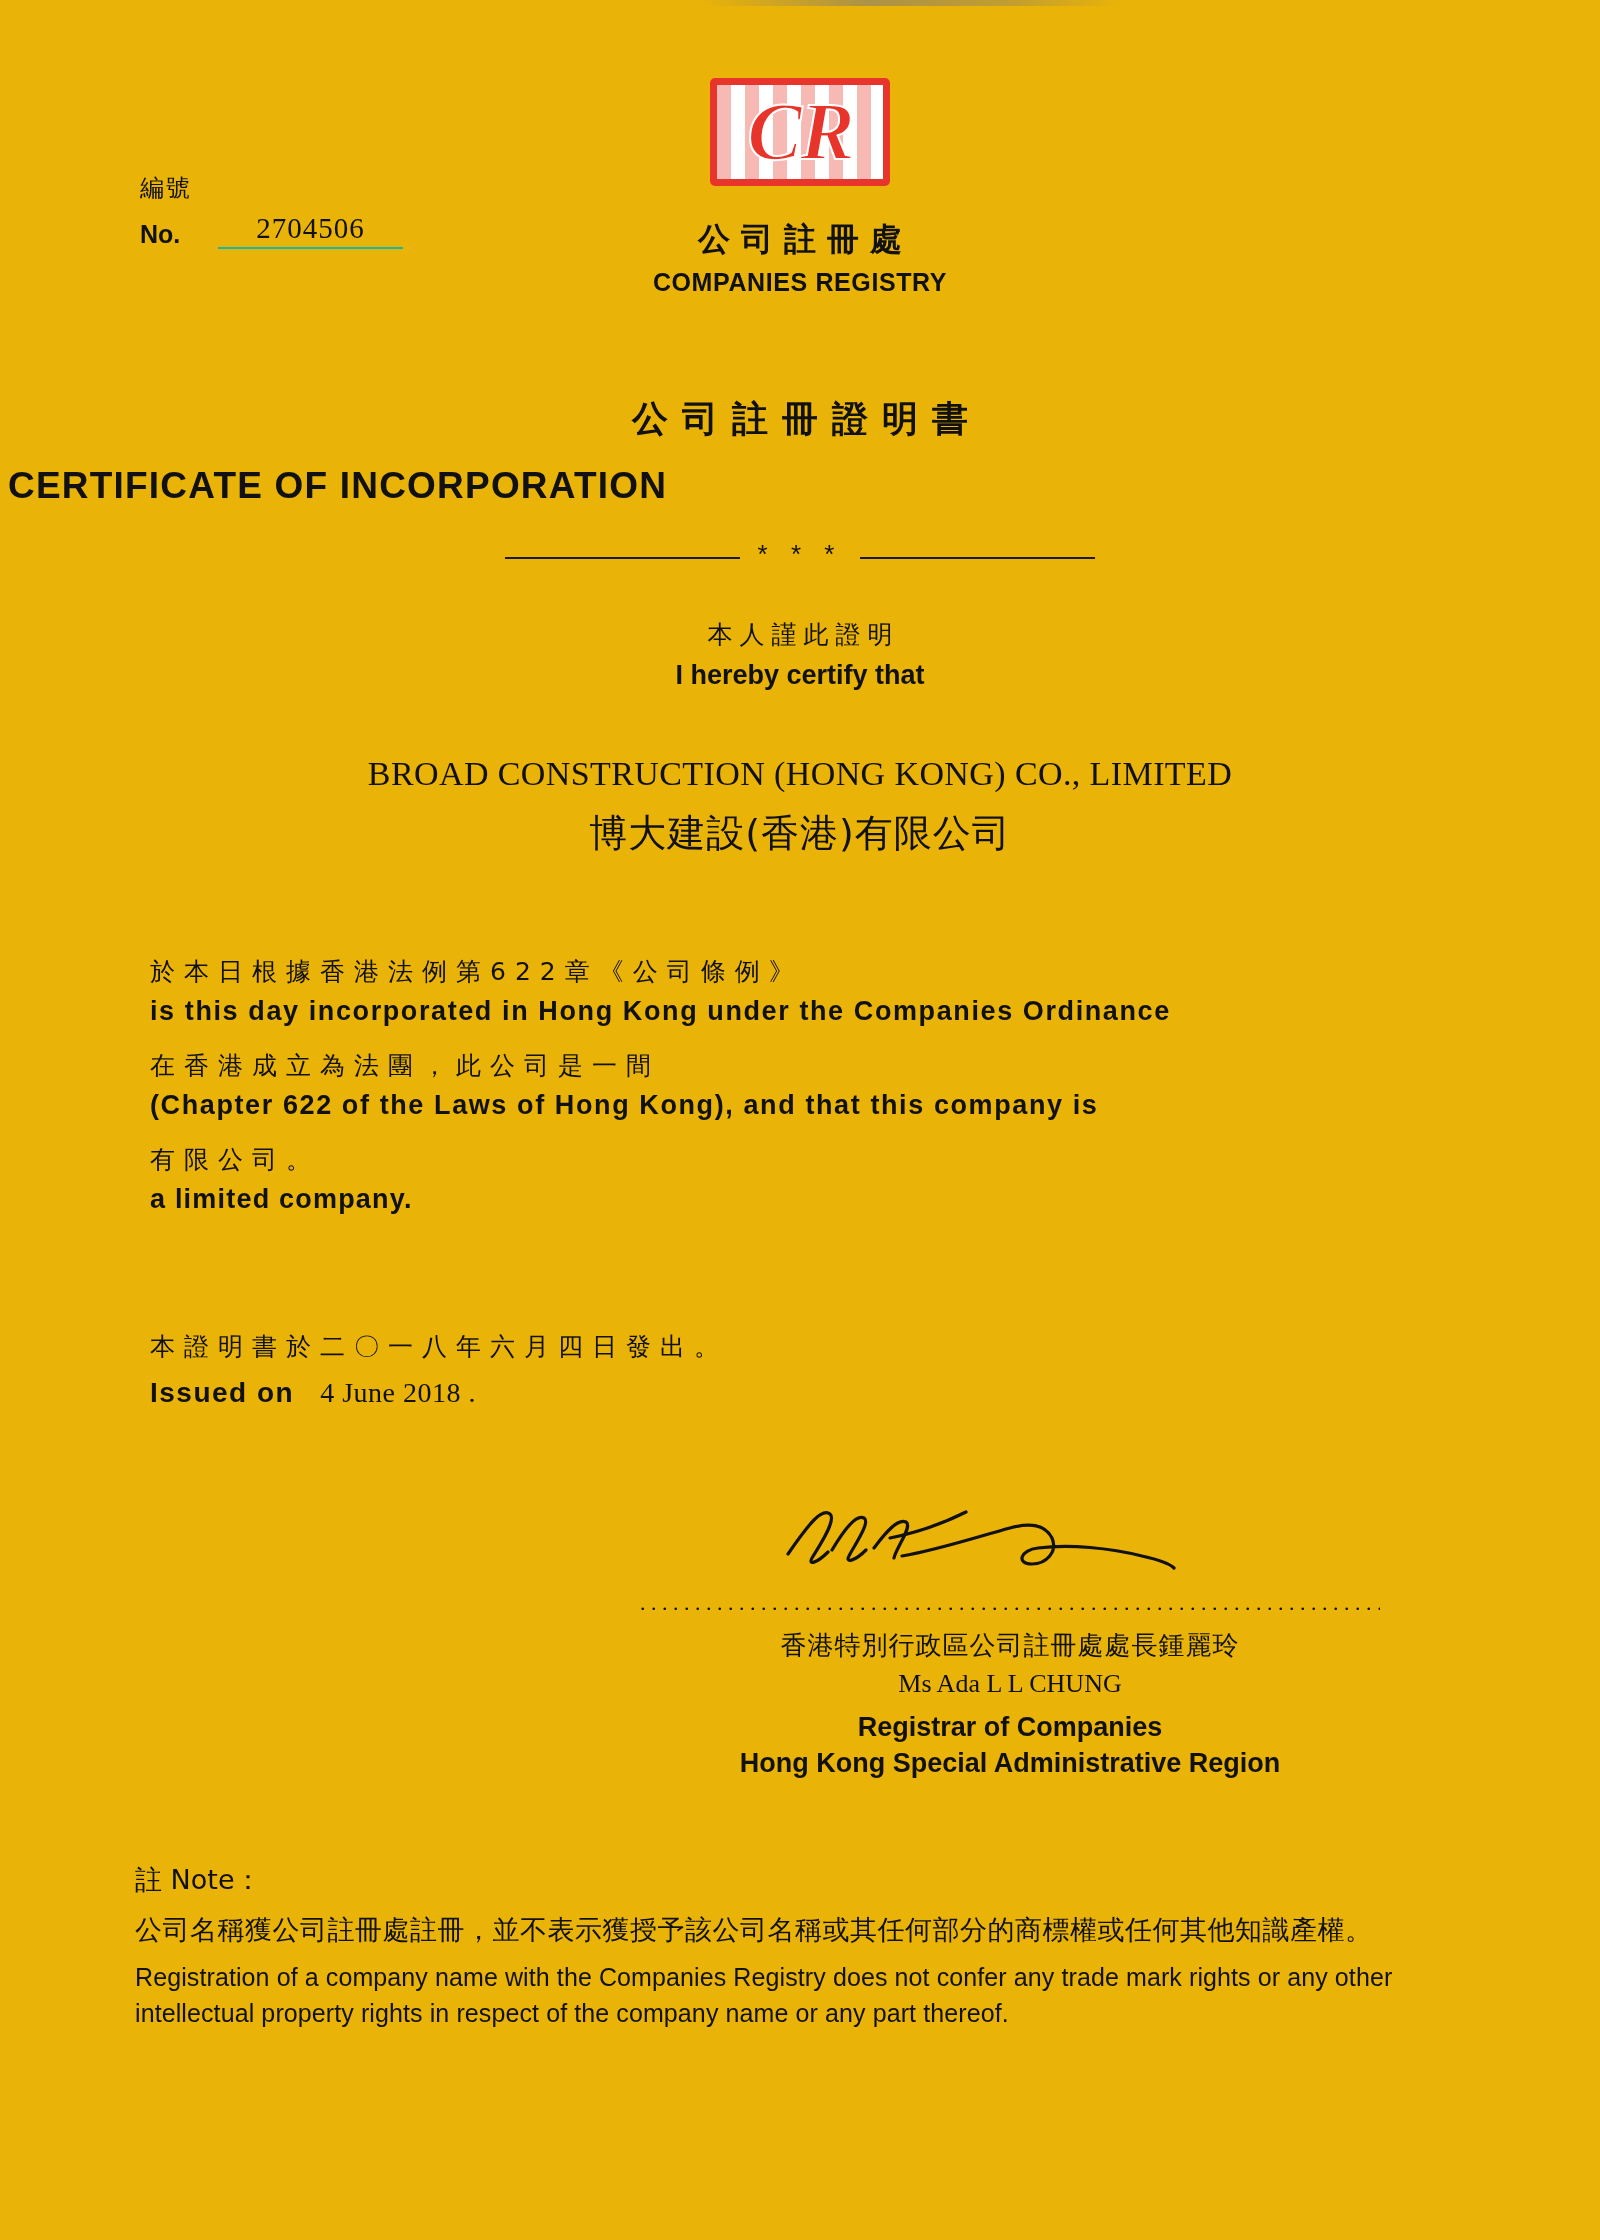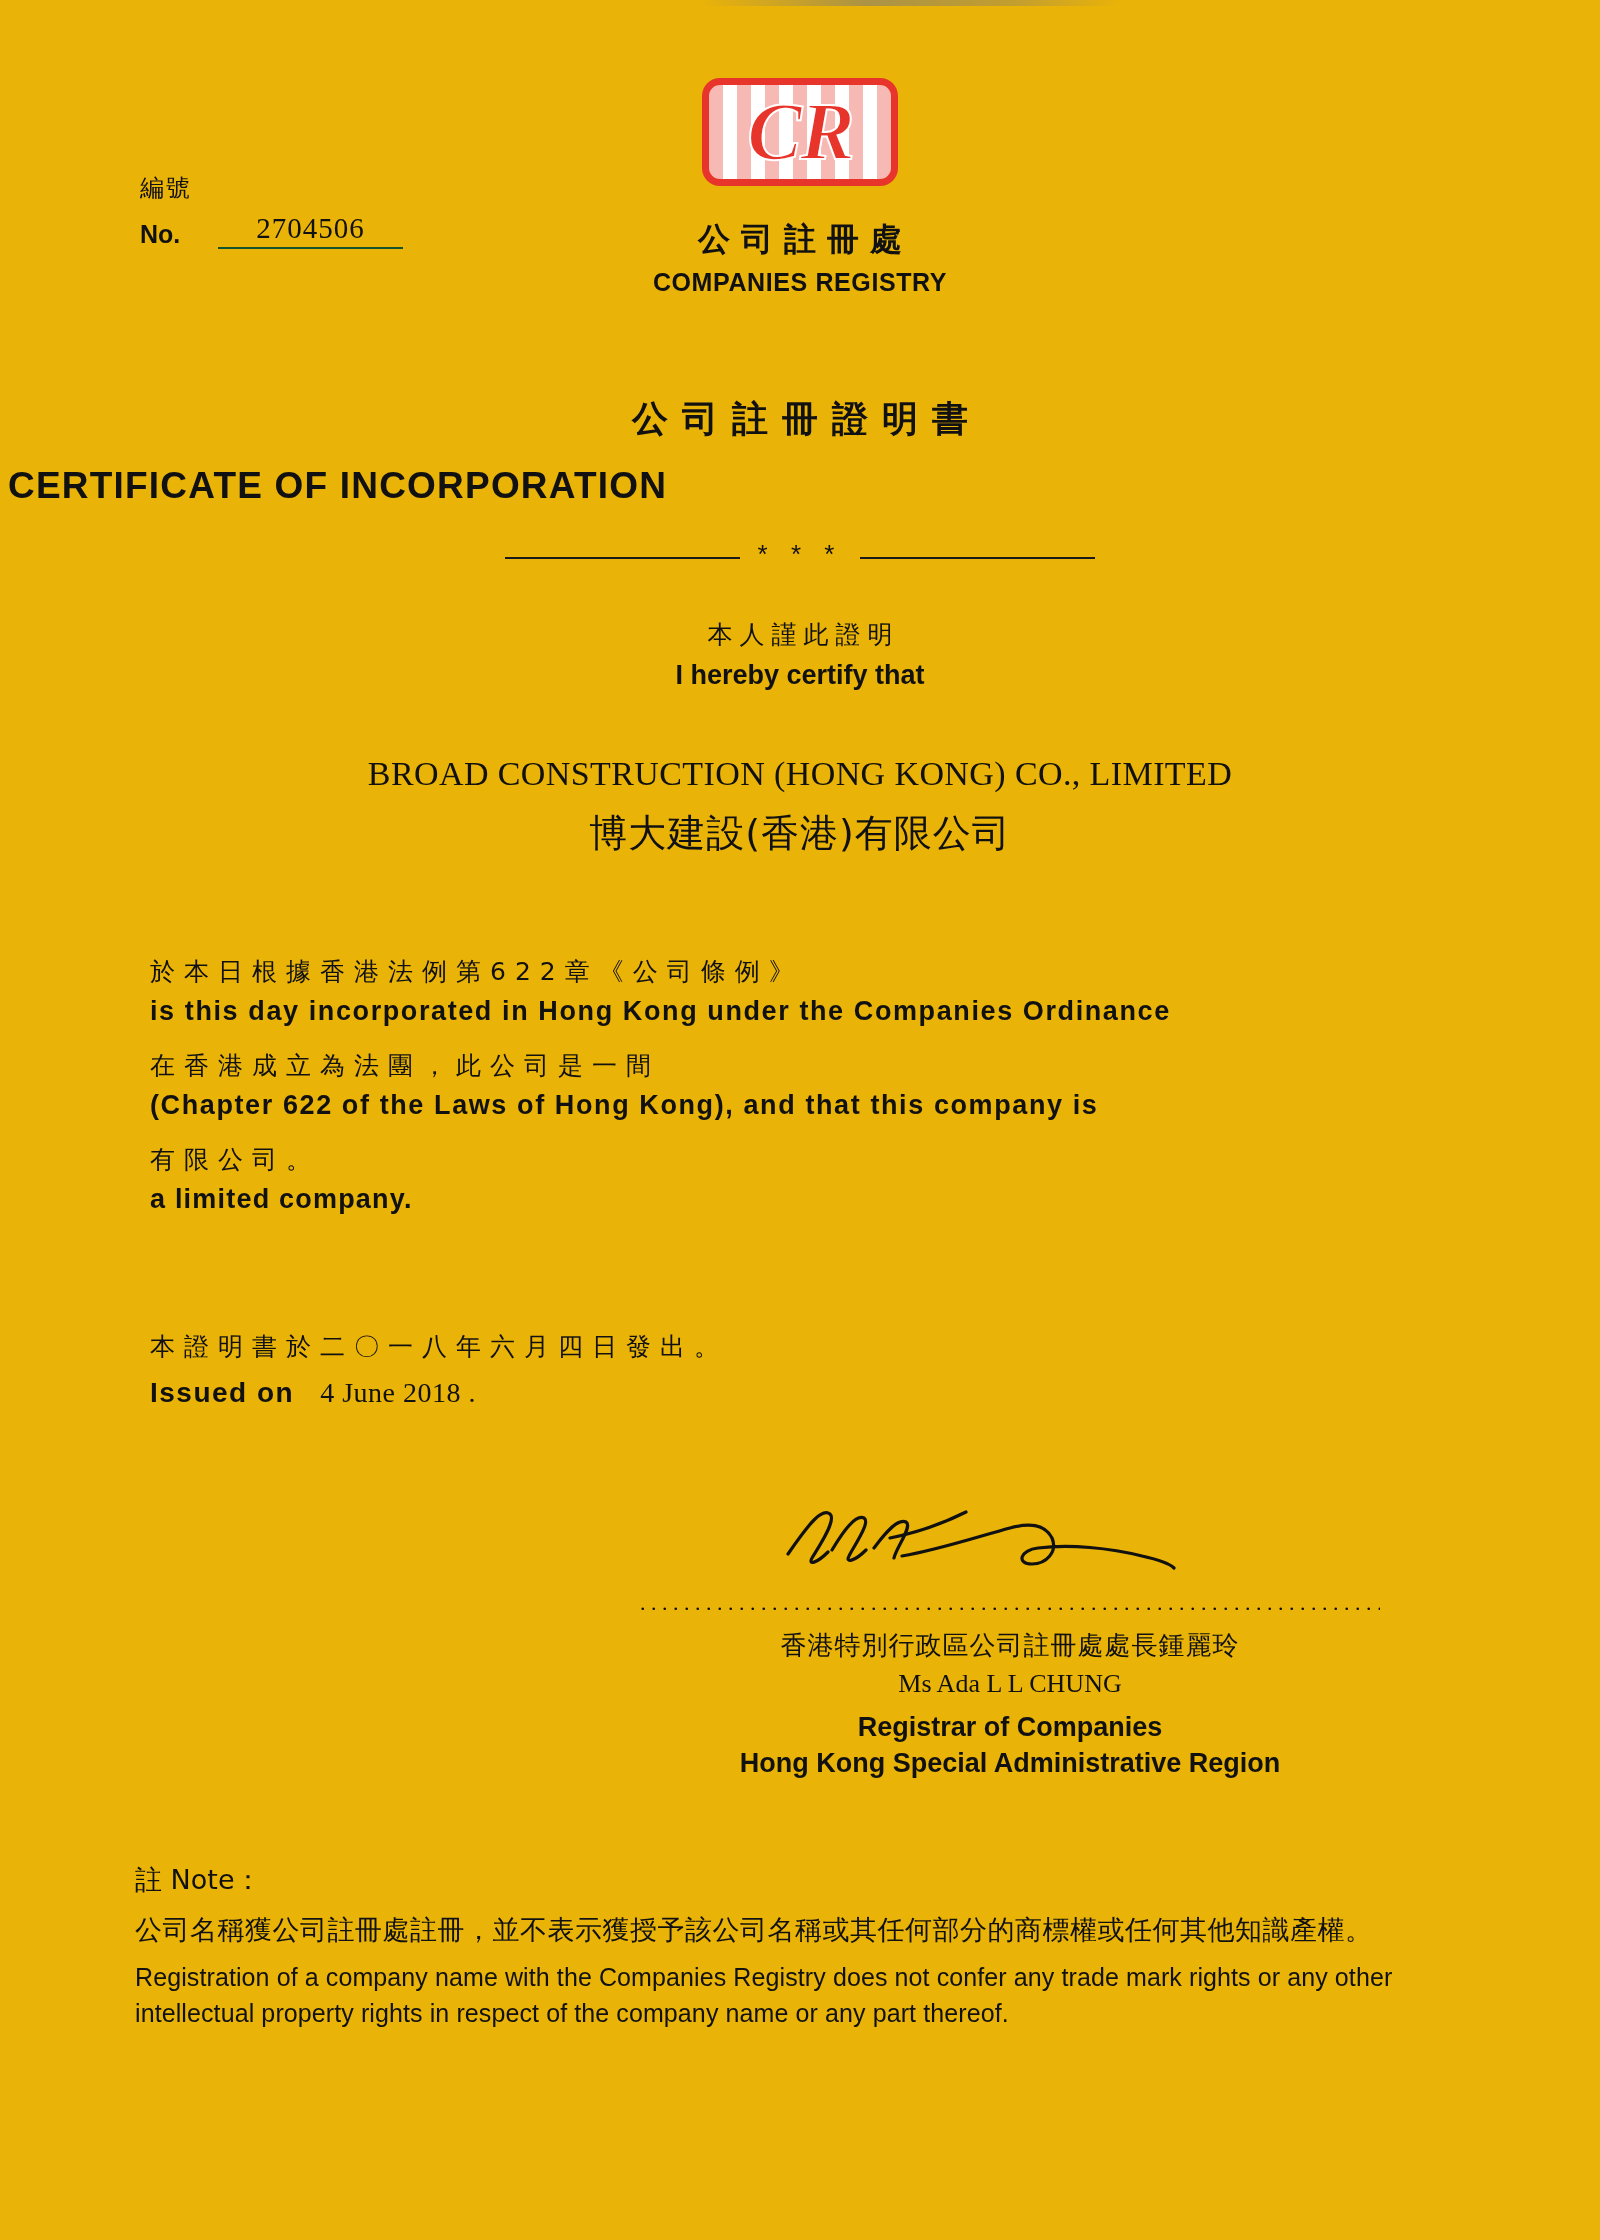--- a/index.html
+++ b/index.html
@@ -43,41 +43,41 @@
     font-size: 25px;
     font-weight: bold;
     line-height: 1.1;
     margin-top: 20px;
   }
   .no-value {
     font-family: "Liberation Serif", serif;
     font-size: 29px;
     margin-left: 26px;
     padding-bottom: 2px;
-    border-bottom: 2px solid #14532d;
+    border-bottom: 2px solid #14b8a6;
     width: 185px;
     text-align: center;
     letter-spacing: 1px;
   }
 
   
   .logo-wrap {
     position: absolute;
     left: 0;
     right: 0;
     top: 78px;
     display: flex;
     flex-direction: column;
     align-items: center;
   }
   .cr-logo {
-    width: 196px;
+    width: 180px;
     height: 108px;
     border: 7px solid #e8352b;
-    border-radius: 18px;
+    border-radius: 5px;
     background:
       repeating-linear-gradient(90deg, #f6b9b4 0 14px, #ffffff 14px 28px);
     display: flex;
     align-items: center;
     justify-content: center;
     position: relative;
     box-sizing: border-box;
   }
   .cr-logo .cr-text {
     font-family: "Liberation Serif", serif;

